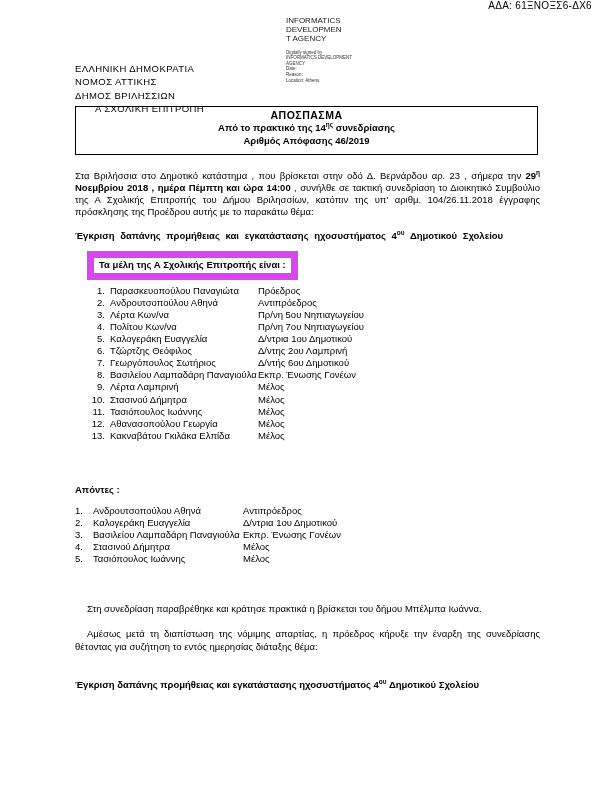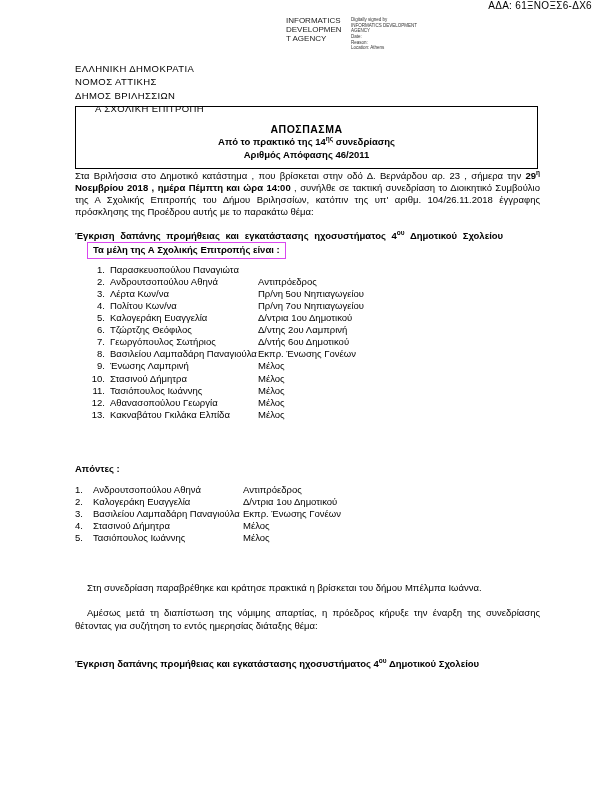--- a/index.html
+++ b/index.html
@@ -2,39 +2,39 @@
 <html><head>
 <meta charset="utf-8">
 <style>
   html,body{margin:0;padding:0;background:#fff;}
   .page{
     position:relative;width:612px;height:792px;background:#fff;color:#000;
     font-family:"Liberation Sans","DejaVu Sans",sans-serif;font-size:9.5px;
     overflow:hidden;margin:0 auto;
   }
   .ada{position:absolute;top:0;right:20px;font-size:10px;letter-spacing:.3px;}
-  .stamp{position:absolute;top:16px;left:286px;display:flex;gap:5px;align-items:flex-start;}
+  .stamp{position:absolute;top:16px;left:286px;display:flex;gap:5px;align-items:flex-start;flex-direction:column;}
   .stamp-agency{font-size:8px;line-height:1.15;color:#222;width:60px;}
   .stamp-details{font-size:4.5px;line-height:1.25;color:#333;padding-top:1px;}
   .gov-header{position:absolute;top:62px;left:75px;line-height:1.4;letter-spacing:.4px;}
   .gov-header div:last-child{padding-left:20px;}
   .excerpt-box{
     position:absolute;top:106px;left:75px;width:463px;border:1px solid #000;
-    text-align:center;padding:15px 4px 6px;line-height:1.35;box-sizing:border-box;
+    text-align:center;padding:1px 4px 6px;line-height:1.35;box-sizing:border-box;
   }
   .excerpt-title{font-weight:bold;font-size:10.5px;letter-spacing:.5px;}
   .b{font-weight:bold;}
   sup{font-size:6.5px;vertical-align:super;line-height:0;}
   .content{position:absolute;top:170px;left:75px;width:465px;line-height:1.28;}
   .para{text-align:justify;margin:0;}
   .topic{font-weight:bold;margin-top:11px;word-spacing:3px;}
   .topic2{font-weight:bold;margin-top:26px;}
   .quorum{margin-top:24px;}
   .members-heading{
-    display:inline-block;margin-left:12px;margin-top:0;border:1px solid #d946ef;
+    display:inline-block;margin-left:12px;margin-top:9px;border:7px solid #d946ef;
     padding:1px 5px 2px;font-weight:bold;
   }
   .list{margin-top:5px;}
   .list .row{display:flex;line-height:1.27;}
   .members-list{margin-left:12px;}
   .num{width:18px;text-align:right;padding-right:5px;flex:0 0 auto;white-space:nowrap;}
   .mname{width:148px;flex:0 0 auto;white-space:nowrap;}
   .mrole{flex:1 1 auto;white-space:nowrap;}
   .absent-list .num{width:14px;text-align:left;padding-right:4px;}
   .absent-list .mname{width:150px;}
@@ -69,36 +69,37 @@
   <div class="gov-header">
     <div>ΕΛΛΗΝΙΚΗ  ΔΗΜΟΚΡΑΤΙΑ</div>
     <div>ΝΟΜΟΣ  ΑΤΤΙΚΗΣ</div>
     <div>ΔΗΜΟΣ ΒΡΙΛΗΣΣΙΩΝ</div>
     <div>Α ΣΧΟΛΙΚΗ ΕΠΙΤΡΟΠΗ</div>
   </div>
 
   <div class="excerpt-box">
     <div class="excerpt-title">ΑΠΟΣΠΑΣΜΑ</div>
     <div class="b"><span>Από το πρακτικό της 14</span><sup>ης</sup><span> συνεδρίασης</span></div>
-    <div class="b">Αριθμός Απόφασης 46/2011</div>
+    <div class="b">Αριθμός Απόφασης 46/2019</div>
   </div>
 
   <div class="content">
 
     <p class="para"><span>Στα Βριλήσσια στο Δημοτικό κατάστημα , που  βρίσκεται  στην οδό Δ. Βερνάρδου αρ. 23 , σήμερα την </span><span class="b"><span>29</span><sup>η</sup><span> Νοεμβρίου  2018 , ημέρα  Πέμπτη   και ώρα  14:00</span></span><span> , συνήλθε σε τακτική συνεδρίαση το Διοικητικό Συμβούλιο της  Α  Σχολικής Επιτροπής του Δήμου Βριλησσίων, κατόπιν  της  υπ' αριθμ. 104/26.11.2018 έγγραφης πρόσκλησης της Προέδρου αυτής με το παρακάτω θέμα:</span></p>
 
     <p class="para topic"><span>Έγκριση  δαπάνης  προμήθειας  και  εγκατάστασης  ηχοσυστήματος  4</span><sup>ου</sup><span> Δημοτικού Σχολείου</span></p>
 
 
     <div class="members-heading">Τα μέλη της  Α  Σχολικής Επιτροπής  είναι :</div>
 
     <div class="list members-list">
       <div class="row">
           <span class="num">1.</span>
           <span class="mname">Παρασκευοπούλου Παναγιώτα</span>
+          <span class="mrole">Πρόεδρος</span>
         </div>
       <div class="row">
           <span class="num">2.</span>
           <span class="mname">Ανδρουτσοπούλου Αθηνά</span>
           <span class="mrole">Αντιπρόεδρος</span>
         </div>
       <div class="row">
           <span class="num">3.</span>
           <span class="mname">Λέρτα Κων/να</span>
           <span class="mrole">Πρ/νη  5ου Νηπιαγωγείου</span>
@@ -123,21 +124,21 @@
           <span class="mname">Γεωργόπουλος Σωτήριος</span>
           <span class="mrole">Δ/ντής  6ου Δημοτικού</span>
         </div>
       <div class="row">
           <span class="num">8.</span>
           <span class="mname">Βασιλείου Λαμπαδάρη Παναγιούλα</span>
           <span class="mrole">Εκπρ. Ένωσης Γονέων</span>
         </div>
       <div class="row">
           <span class="num">9.</span>
-          <span class="mname">Ένωσης Λαμπρινή</span>
+          <span class="mname">Λέρτα Λαμπρινή</span>
           <span class="mrole">Μέλος</span>
         </div>
       <div class="row">
           <span class="num">10.</span>
           <span class="mname">Στασινού Δήμητρα</span>
           <span class="mrole">Μέλος</span>
         </div>
       <div class="row">
           <span class="num">11.</span>
           <span class="mname">Τασιόπουλος Ιωάννης</span>

